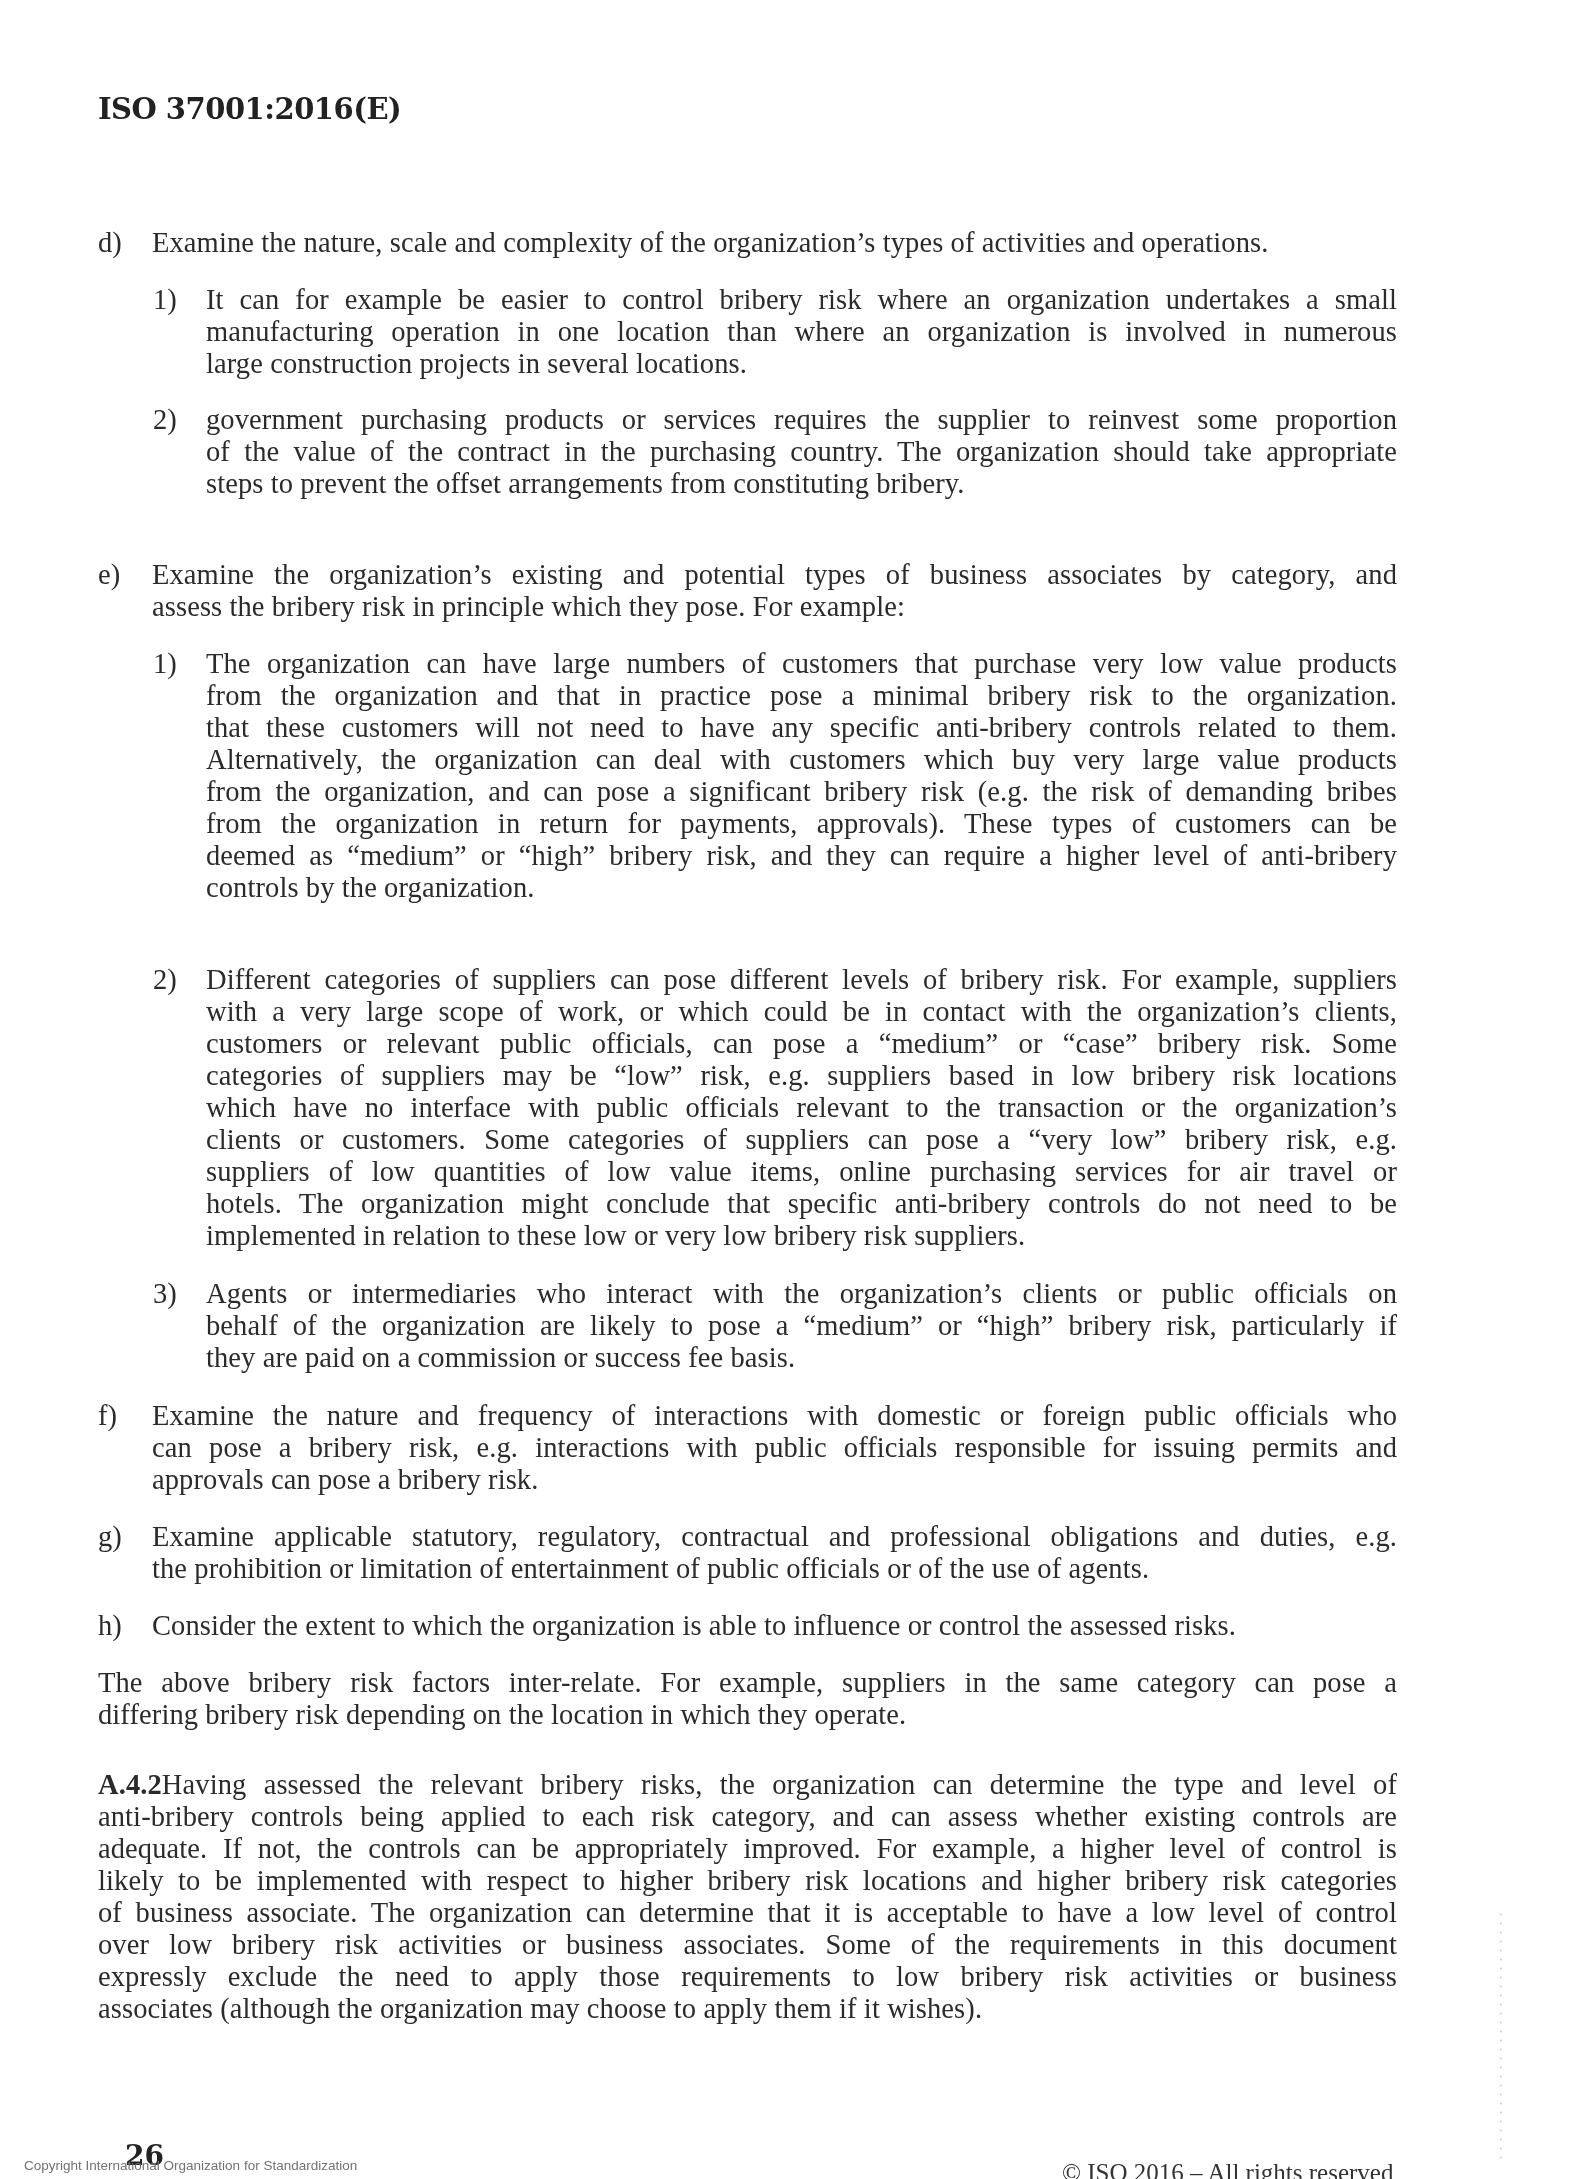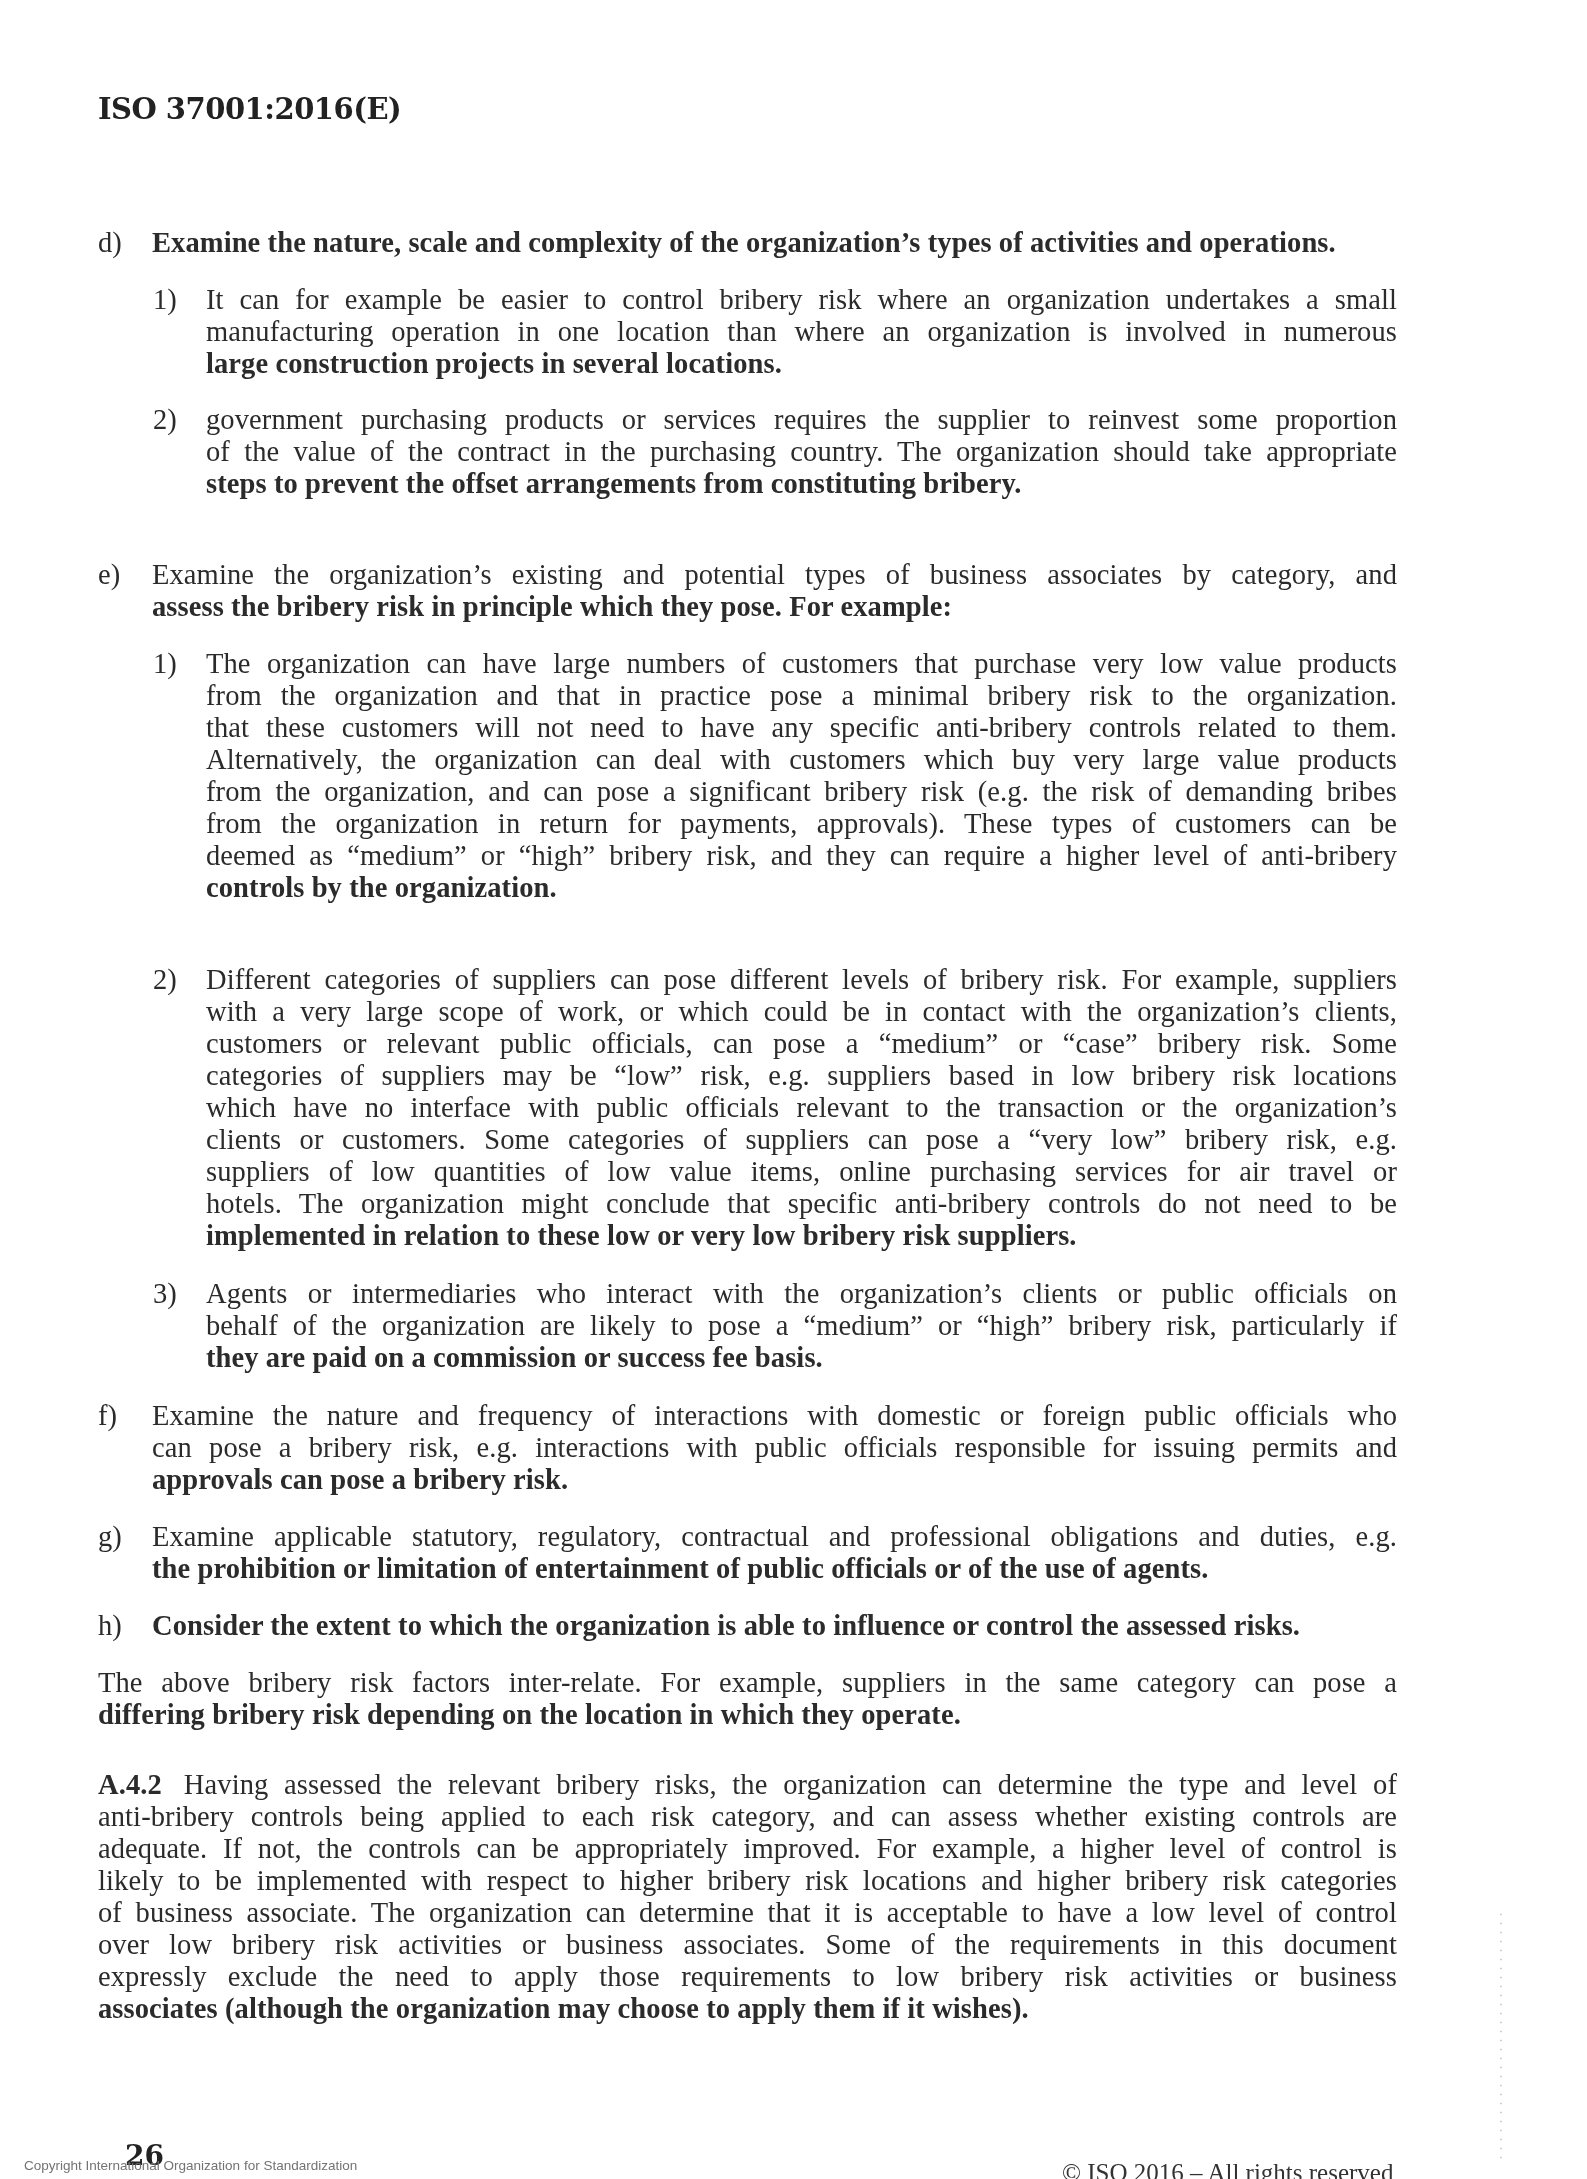--- a/index.html
+++ b/index.html
@@ -4,21 +4,21 @@
 <style>
   html, body { margin: 0; padding: 0; background: #ffffff; }
   body { width: 1587px; height: 2179px; position: relative; overflow: hidden;
          font-family: "DejaVu Serif", "Liberation Serif", serif; color: #2b2b2b; }
   .page-header { position: absolute; left: 98px; top: 92px; font-size: 29px; font-weight: bold;
                  font-family: "DejaVu Serif", serif; letter-spacing: -0.5px; color: #222; }
   .lbl { position: absolute; font-size: 23px; line-height: 32px; }
   .lines { position: absolute; font-size: 23px; line-height: 32px; }
   .ln { display: block; height: 32px; white-space: nowrap; text-align: justify; text-align-last: justify; overflow: hidden;
         font-family: "Liberation Serif", "DejaVu Serif", serif; font-size: 28.5px; letter-spacing: 0.1px; }
-  .ln.last { text-align-last: left; font-weight: bold; }
+  .ln.last { text-align-last: left; }
   .lbl { font-family: "Liberation Serif", "DejaVu Serif", serif; font-size: 28.5px; }
   .bold { font-weight: bold; }
   .footer-copy { position: absolute; left: 24px; top: 2158px; font-family: "Liberation Sans", sans-serif; font-size: 13.5px; color: #737373; }
   .page-num { position: absolute; left: 97px; top: 2139px; font-family: "DejaVu Serif", serif; font-weight: bold; font-size: 28px; color: #222; margin-left: 28px; }
   .footer-rights { position: absolute; left: 1062px; top: 2145px; font-family: "Liberation Serif", serif; font-size: 25px; color: #333; margin-top: 14px; }
   .watermark { position: absolute; left: 1499px; top: 1910px; width: 4px; height: 250px;
                background-image: radial-gradient(circle, #bbb 0.8px, transparent 1.2px); background-size: 4px 9px; opacity: .7; }
 </style>
 </head>
 <body>
@@ -99,21 +99,21 @@
 <div class="lines" style="left:152px; top:1610px; width:1245px;">
     <span class="ln last">Consider the extent to which the organization is able to influence or control the assessed risks.</span>
   </div>
 
 <div class="lines" style="left:98px; top:1667px; width:1299px;">
     <span class="ln">The above bribery risk factors inter-relate. For example, suppliers in the same category can pose a</span>
     <span class="ln last">differing bribery risk depending on the location in which they operate.</span>
   </div>
 
 <div class="lines" style="left:98px; top:1769px; width:1299px;">
-    <span class="ln"><span class="bold" style="margin-right: 22px;">A.4.2</span><span>Having assessed the relevant bribery risks, the organization can determine the type and level of</span></span>
+    <span class="ln"><span class="bold" style="">A.4.2</span><span>Having assessed the relevant bribery risks, the organization can determine the type and level of</span></span>
     <span class="ln">anti-bribery controls being applied to each risk category, and can assess whether existing controls are</span>
     <span class="ln">adequate. If not, the controls can be appropriately improved. For example, a higher level of control is</span>
     <span class="ln">likely to be implemented with respect to higher bribery risk locations and higher bribery risk categories</span>
     <span class="ln">of business associate. The organization can determine that it is acceptable to have a low level of control</span>
     <span class="ln">over low bribery risk activities or business associates. Some of the requirements in this document</span>
     <span class="ln">expressly exclude the need to apply those requirements to low bribery risk activities or business</span>
     <span class="ln last">associates (although the organization may choose to apply them if it wishes).</span>
   </div>
 
 <div class="page-num">26</div>

